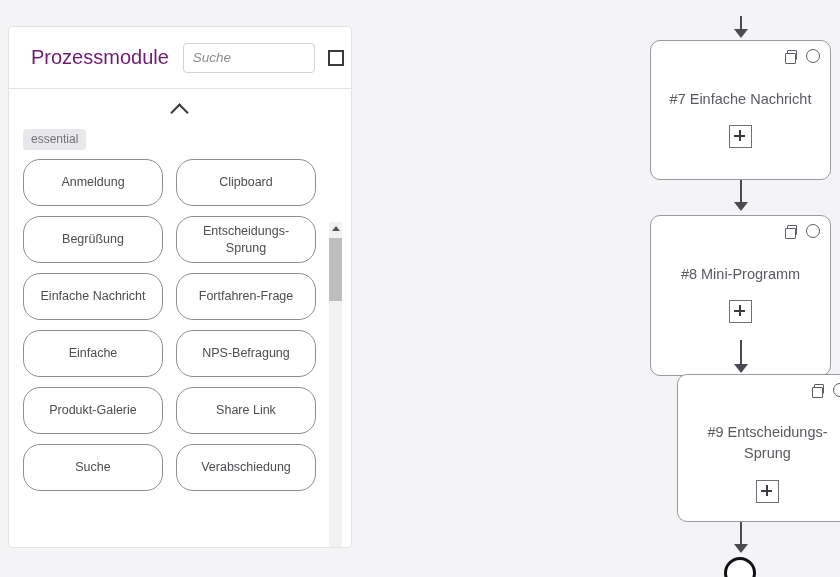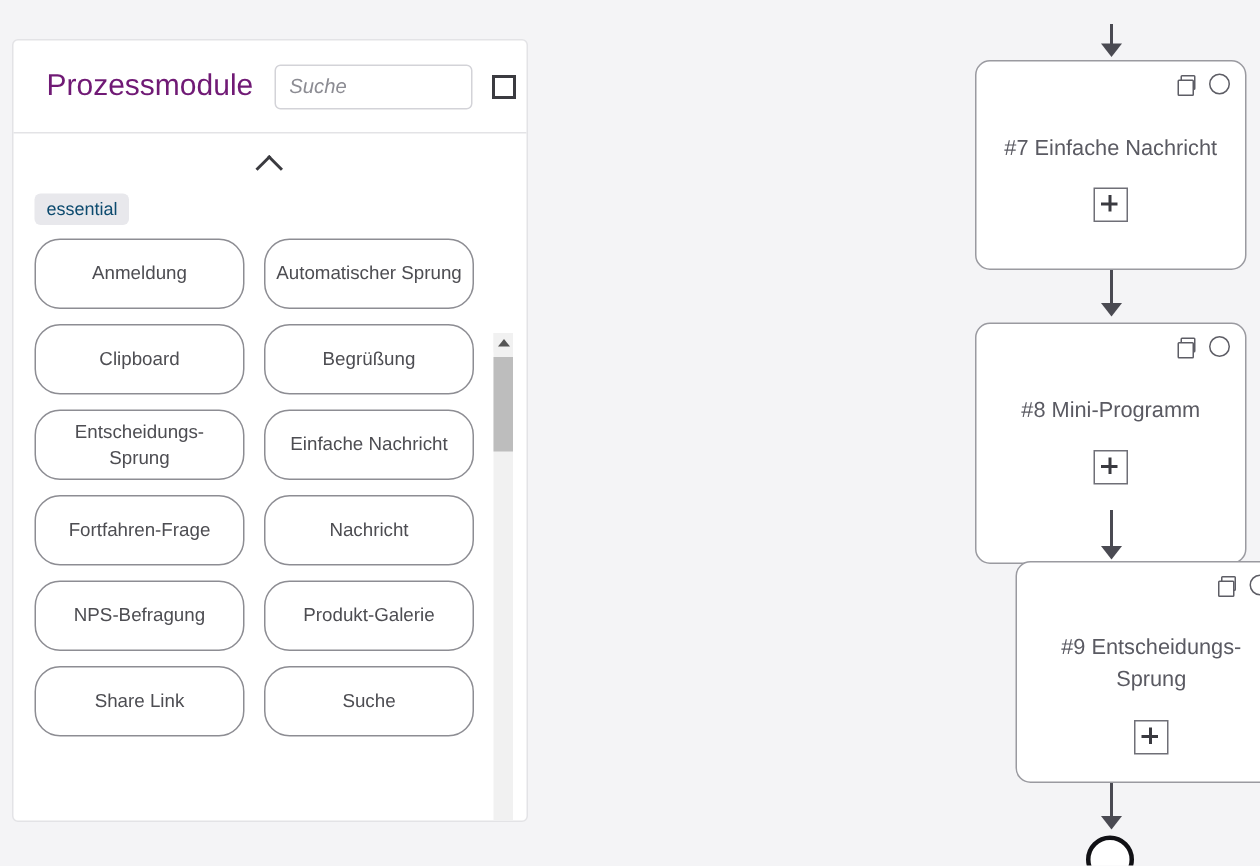--- a/index.html
+++ b/index.html
@@ -116,21 +116,21 @@
     top: 40px;
     right: 0;
     bottom: 0;
     padding: 0 0 0 14px;
     box-sizing: border-box;
   }
 
   .group-badge {
     display: inline-block;
     background: #e8e8ec;
-    color: #0c4a6e;
+    color: #737373;
     font-size: 12px;
     padding: 3px 8px 4px 8px;
     border-radius: 4px;
     margin-bottom: 9px;
   }
 
   .tiles {
     display: grid;
     grid-template-columns: 140px 140px;
     column-gap: 13px;
@@ -315,31 +315,31 @@
   <div class="panel-body">
 
     <div class="collapse-row">
       <div class="chevron-up"></div>
     </div>
 
     <div class="list-region">
       <div class="group-badge">essential</div>
       <div class="tiles">
         <div class="tile">Anmeldung</div>
-        <div class="tile">Automatischer Sprung</div>
         <div class="tile">Clipboard</div>
         <div class="tile">Begrüßung</div>
         <div class="tile">Entscheidungs-Sprung</div>
         <div class="tile">Einfache Nachricht</div>
         <div class="tile">Fortfahren-Frage</div>
-        <div class="tile">Nachricht</div>
+        <div class="tile">Einfache</div>
         <div class="tile">NPS-Befragung</div>
         <div class="tile">Produkt-Galerie</div>
         <div class="tile">Share Link</div>
         <div class="tile">Suche</div>
+        <div class="tile">Verabschiedung</div>
       </div>
     </div>
 
     <div class="scrollbar">
       <div class="sb-btn up">
           <div class="sb-arrow"></div>
         </div>
       <div class="sb-thumb"></div>
 
     </div>

